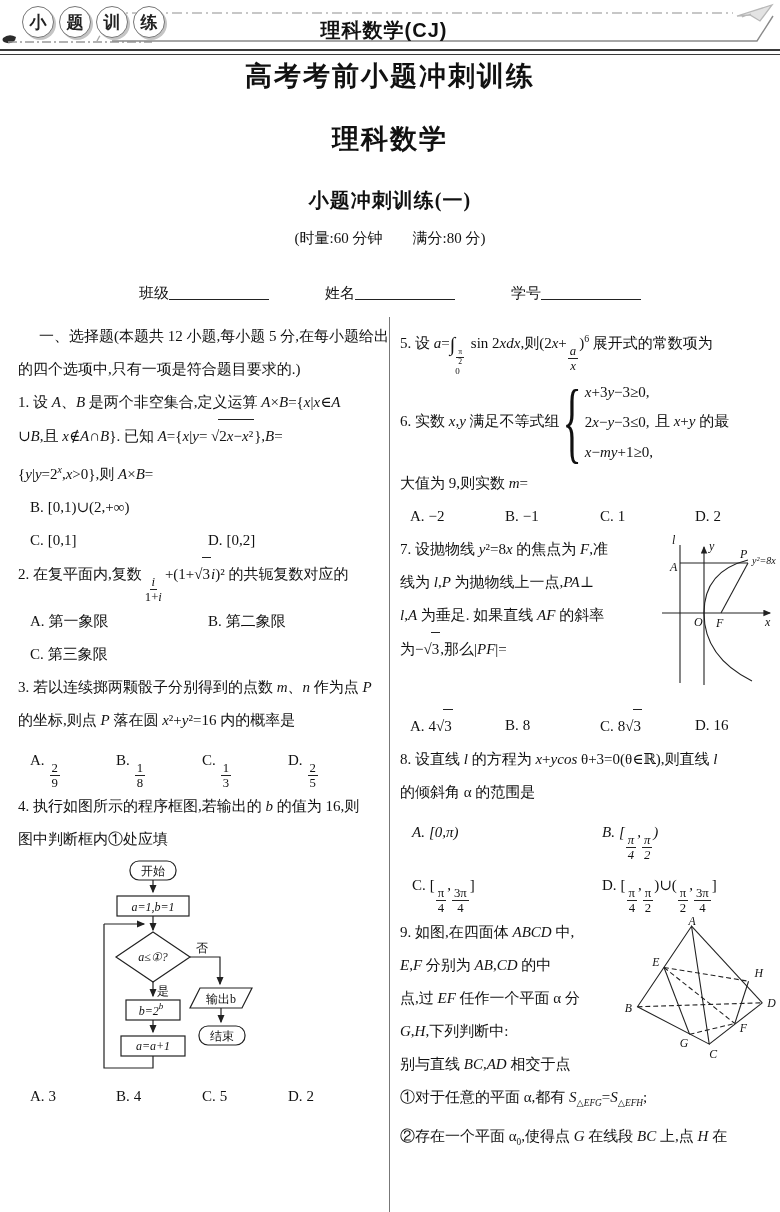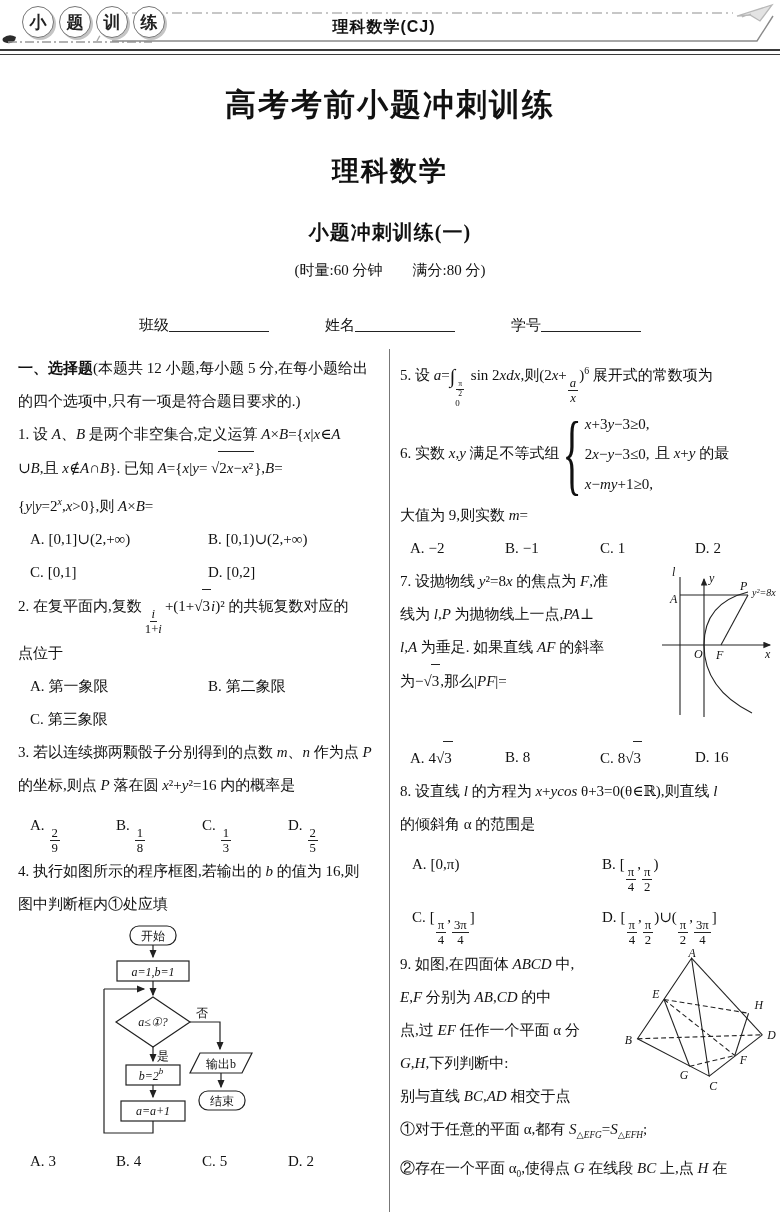--- a/index.html
+++ b/index.html
@@ -8,38 +8,38 @@
         display:flex;flex-direction:column;box-sizing:border-box;}
   
   .hdr{position:relative;height:58px;flex:0 0 auto;}
   .hdr svg.deco{position:absolute;left:0;top:0;}
   .logo{position:absolute;left:22px;top:6px;display:flex;gap:5px;}
   .logo-c{width:30px;height:30px;border:1.6px solid #777;border-radius:50%;
           background:#fff;display:flex;align-items:center;justify-content:center;
           font-family:"Liberation Sans","DejaVu Sans",sans-serif;font-weight:bold;font-size:17px;
           color:#222;box-shadow:2px 2px 0 rgba(150,150,150,.55);}
   .hdr-subject{position:absolute;left:0;right:12px;top:17px;text-align:center;
-          font-family:"Liberation Sans","DejaVu Sans",sans-serif;font-weight:bold;font-size:16px;letter-spacing:1px;}
+          font-family:"Liberation Sans","DejaVu Sans",sans-serif;font-weight:bold;font-size:20px;letter-spacing:1px;}
   .rule-thick{position:absolute;left:0;right:0;top:49px;height:2.4px;background:#3a3a3a;}
   .rule-thin{position:absolute;left:0;right:0;top:54px;height:1px;background:#3a3a3a;}
   
   h1,h2,h3{margin:0;text-align:center;font-weight:bold;}
-  h1{font-size:31px;margin-top:26px;letter-spacing:2px;}
+  h1{font-size:27px;letter-spacing:2px;}
   h2{font-size:27px;margin-top:27px;letter-spacing:2px;}
   h3{font-size:20px;margin-top:30px;font-family:Liberation Serif, serif;letter-spacing:1px;}
   .info{text-align:center;font-size:15px;margin-top:15px;}
   .form-row{display:flex;justify-content:center;gap:56px;margin-top:36px;font-size:15px;}
   .blank{display:inline-block;width:100px;border-bottom:1px solid #222;height:14px;vertical-align:-2px;}
   
   .cols{display:flex;margin-top:14px;flex:1 1 auto;align-items:stretch;}
   .col{box-sizing:border-box;font-size:15px;}
   .col-l{width:390px;padding:2px 6px 0 18px;border-right:1px solid #777;}
   .col-r{width:390px;padding:2px 0 0 10px;}
   .ln{line-height:33px;white-space:nowrap;}
-  .ln .bold-seg{font-family:"Liberation Sans","DejaVu Sans",sans-serif;font-weight:bold;}
+  .ln .bold-seg{font-family:"Liberation Sans","DejaVu Sans",sans-serif;font-weight:normal;margin-left:21px;}
   
   .opt2{display:grid;grid-template-columns:178px auto;padding-left:12px;line-height:33px;white-space:nowrap;}
   .opt4{display:grid;grid-template-columns:86px 86px 86px auto;padding-left:12px;line-height:33px;white-space:nowrap;}
   .opt4r{display:grid;grid-template-columns:95px 95px 95px auto;padding-left:10px;line-height:33px;white-space:nowrap;}
   .opt2 .olab,.opt4 .olab,.opt4r .olab{margin-right:4px;}
   .tall{line-height:46px;}
   
   i{font-style:italic;}
   sup{font-size:0.66em;}
   sub{font-size:0.62em;}
@@ -106,35 +106,33 @@
 
     <div class="col col-l">
       <div class="ln"><span class="bold-seg">一、选择题</span><span>(本题共 12 小题,每小题 5 分,在每小题给出</span></div>
       <div class="ln">的四个选项中,只有一项是符合题目要求的.)</div>
 
       <div>
         <div class="ln">1. 设 <i>A</i>、<i>B</i> 是两个非空集合,定义运算 <i>A</i>×<i>B</i>={<i>x</i>|<i>x</i>∈<i>A</i></div>
         <div class="ln">∪<i>B</i>,且 <i>x</i>∉<i>A</i>∩<i>B</i>}. 已知 <i>A</i>={<i>x</i>|<i>y</i>= <span class="sq"><span class="rad">√</span><span class="ov">2<i>x</i>−<i>x</i>²</span></span>},<i>B</i>=</div>
         <div class="ln">{<i>y</i>|<i>y</i>=2<sup><i>x</i></sup>,<i>x</i>&gt;0},则 <i>A</i>×<i>B</i>=</div>
         <div class="opt2">
-          <span class="opt"><span class="olab">A.</span><span>[0,1]∪(2,+∞)</span></span>
           <span class="opt"><span class="olab">B.</span><span>[0,1)∪(2,+∞)</span></span>
         </div>
         <div class="opt2">
           <span class="opt"><span class="olab">C.</span><span>[0,1]</span></span>
           <span class="opt"><span class="olab">D.</span><span>[0,2]</span></span>
         </div>
       </div>
 
       <div>
         <div class="ln">2. 在复平面内,复数<span class="fr">
               <span class="fn"><i>i</i></span>
               <span class="fd">1+<i>i</i></span>
             </span>+(1+<span class="sq"><span class="rad">√</span><span class="ov">3</span></span><i>i</i>)² 的共轭复数对应的</div>
-        <div class="ln">点位于</div>
         <div class="opt2">
           <span class="opt"><span class="olab">A.</span><span>第一象限</span></span>
           <span class="opt"><span class="olab">B.</span><span>第二象限</span></span>
         </div>
         <div class="opt2">
           <span class="opt"><span class="olab">C.</span><span>第三象限</span></span>
         </div>
       </div>
 
       <div>
@@ -282,21 +280,21 @@
           <span class="opt"><span class="olab">A.</span><span>4<span class="sq"><span class="rad">√</span><span class="ov">3</span></span></span></span>
           <span class="opt"><span class="olab">B.</span><span>8</span></span>
           <span class="opt"><span class="olab">C.</span><span>8<span class="sq"><span class="rad">√</span><span class="ov">3</span></span></span></span>
           <span class="opt"><span class="olab">D.</span><span>16</span></span>
         </div>
       </div>
 
       <div>
         <div class="ln">8. 设直线 <i>l</i> 的方程为 <i>x</i>+<i>ycos</i> θ+3=0(θ∈ℝ),则直线 <i>l</i></div>
         <div class="ln">的倾斜角 α 的范围是</div>
-        <div class="opt2 tall" style="grid-template-columns:190px auto;">
+        <div class="opt2 tall" style="grid-template-columns:190px auto;font-style:italic;">
           <span class="opt"><span class="olab">A.</span><span>[0,π)</span></span>
           <span class="opt"><span class="olab">B.</span><span>[<span class="fr">
                   <span class="fn">π</span>
                   <span class="fd">4</span>
                 </span>,<span class="fr">
                   <span class="fn">π</span>
                   <span class="fd">2</span>
                 </span>)</span></span>
         </div>
         <div class="opt2 tall" style="grid-template-columns:190px auto;">

